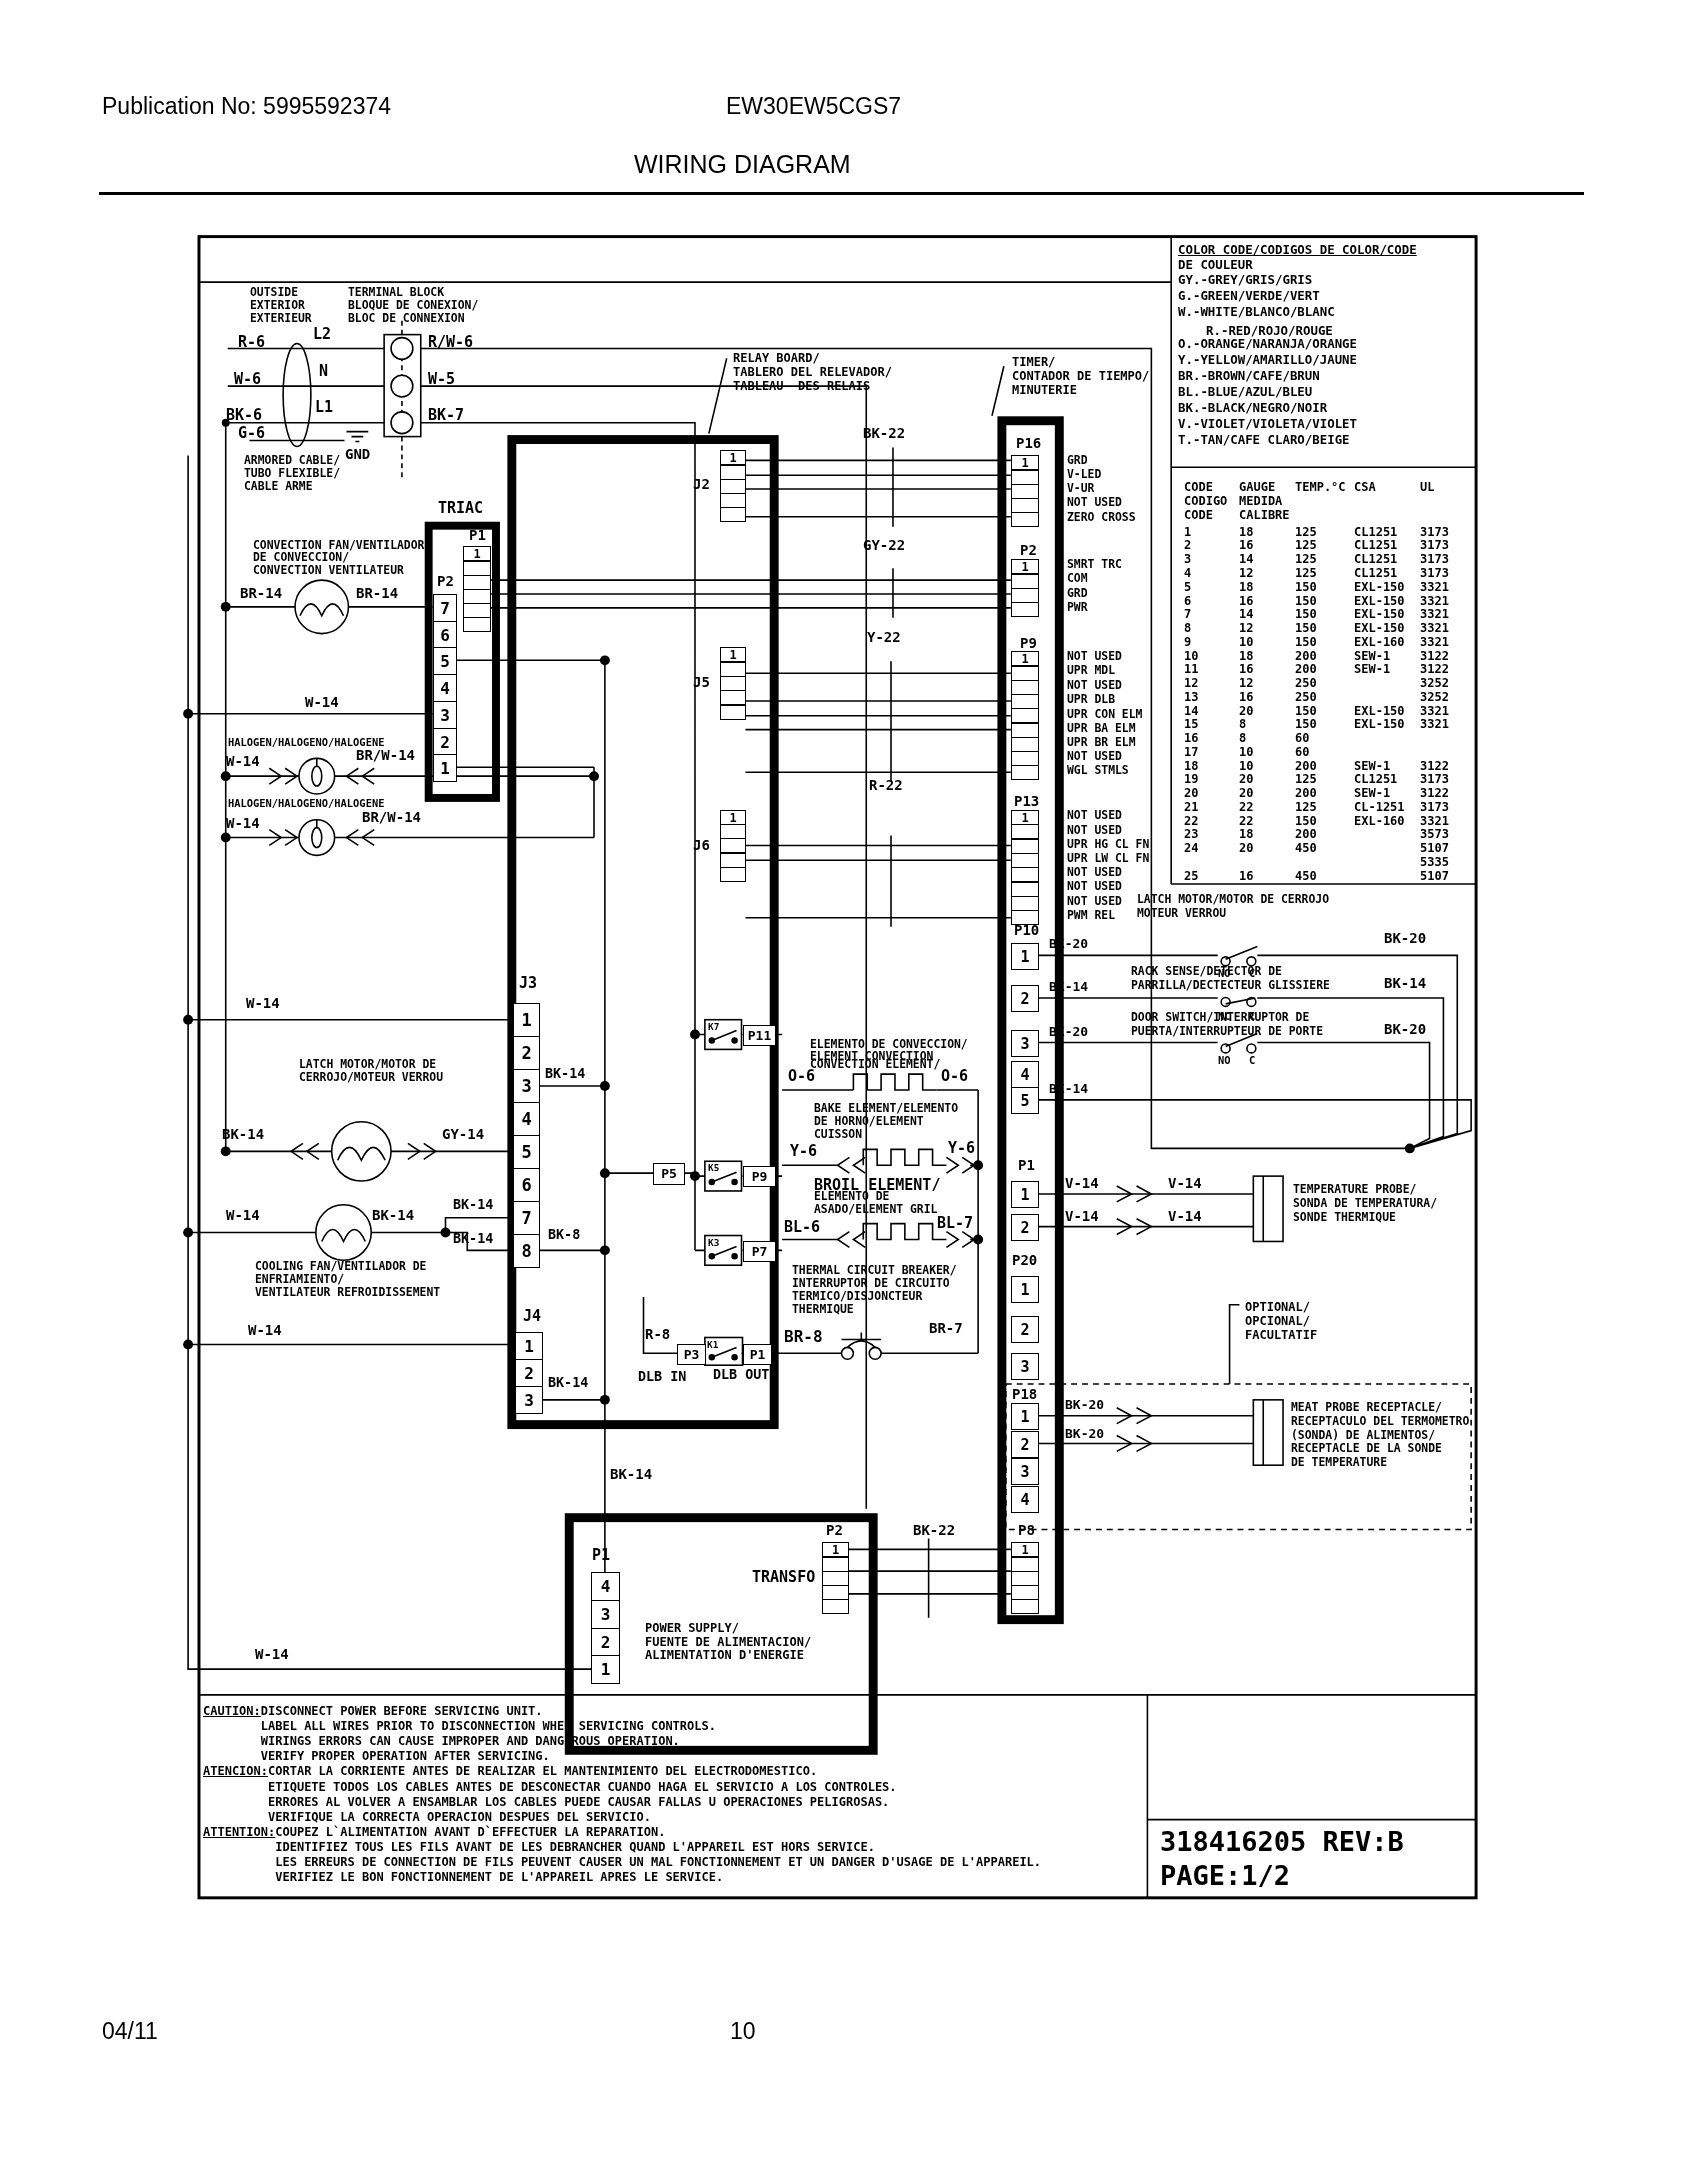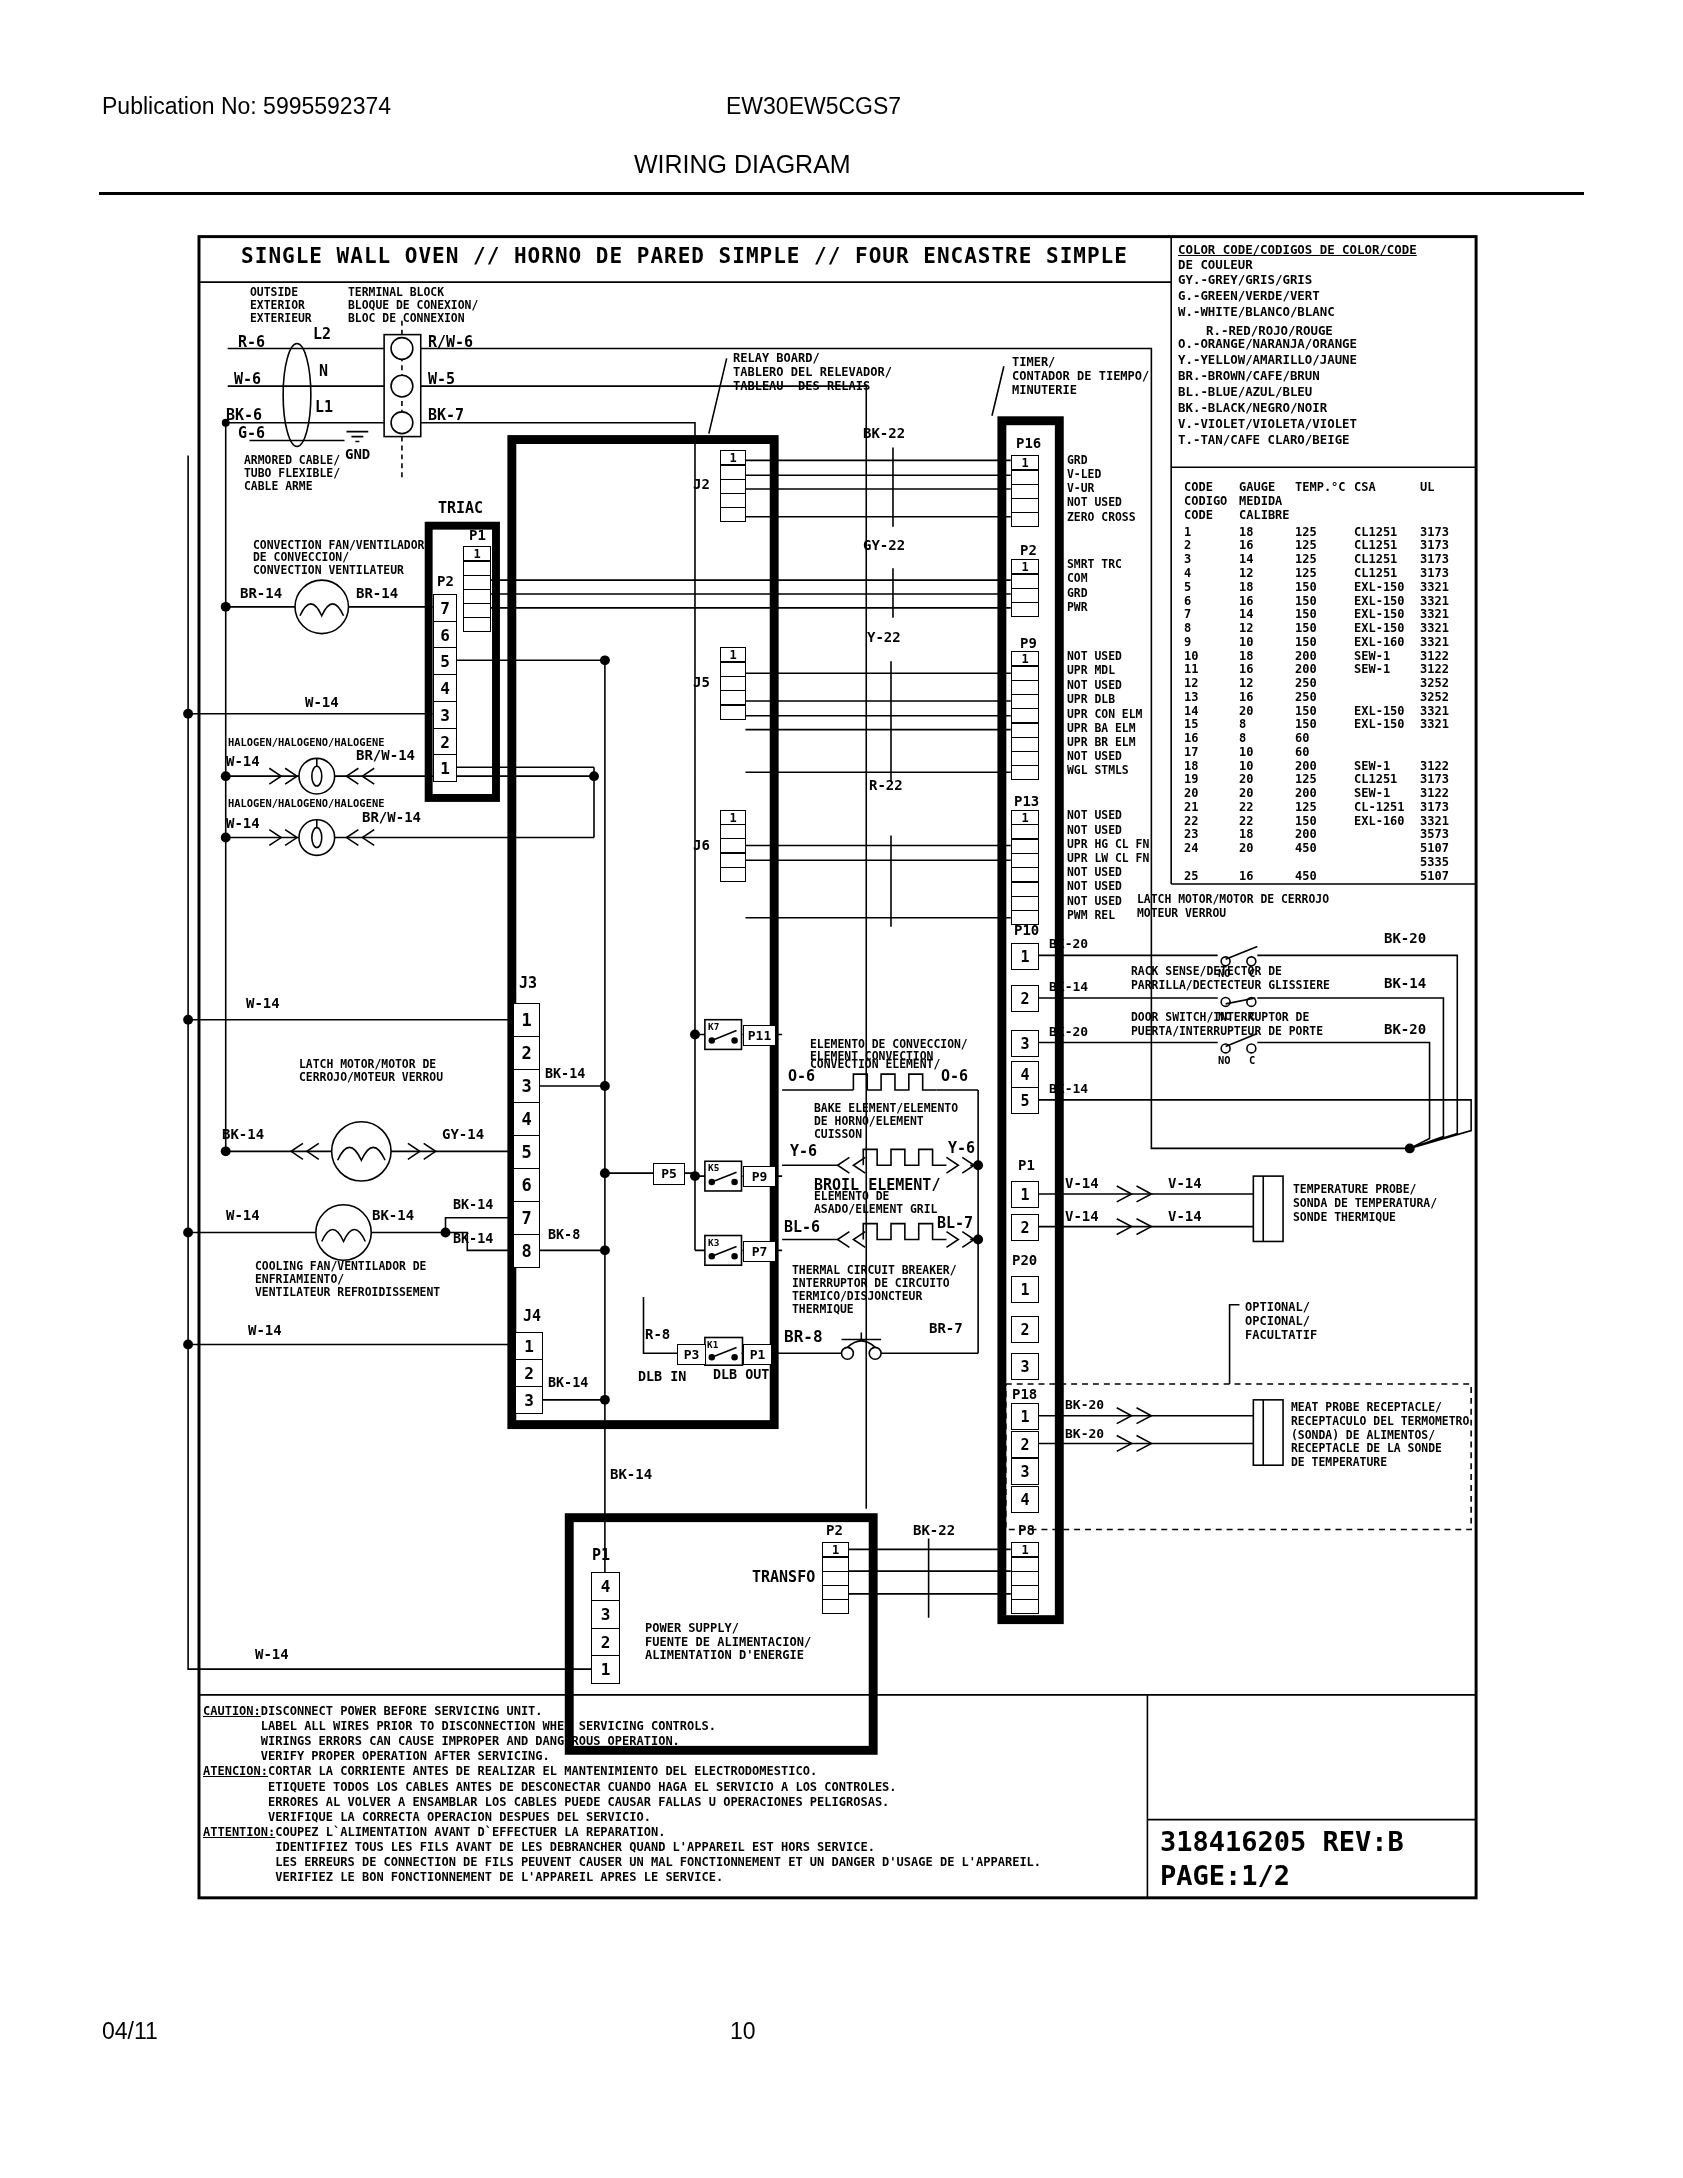--- a/index.html
+++ b/index.html
@@ -218,21 +218,20 @@
           <circle cx="611" cy="1414" r="5"></circle>
         <circle cx="702" cy="1045" r="5"></circle>
           <circle cx="702" cy="1188" r="5"></circle>
         <circle cx="988" cy="1177" r="5"></circle>
           <circle cx="988" cy="1252" r="5"></circle>
         <circle cx="1424" cy="1160" r="5"></circle>
       </g>
     </g>
   </svg>
 
-  <div id="diagram-title">SINGLE WALL OVEN // HORNO DE PARED SIMPLE // FOUR ENCASTRE SIMPLE</div>
 
   <div id="cc-title">COLOR CODE/CODIGOS DE COLOR/CODE</div>
   <div id="cc-title2">DE COULEUR</div>
   <div id="cc-entries">
       <div class="lbl" style="left: 1178px; top: 273px;">GY.-GREY/GRIS/GRIS</div>
       <div class="lbl" style="left: 1178px; top: 289px;">G.-GREEN/VERDE/VERT</div>
       <div class="lbl" style="left: 1178px; top: 305px;">W.-WHITE/BLANCO/BLANC</div>
       <div class="lbl" style="left: 1178px; top: 324px; padding-left: 28px;">R.-RED/ROJO/ROUGE</div>
       <div class="lbl" style="left: 1178px; top: 337px;">O.-ORANGE/NARANJA/ORANGE</div>
       <div class="lbl" style="left: 1178px; top: 353px;">Y.-YELLOW/AMARILLO/JAUNE</div>

